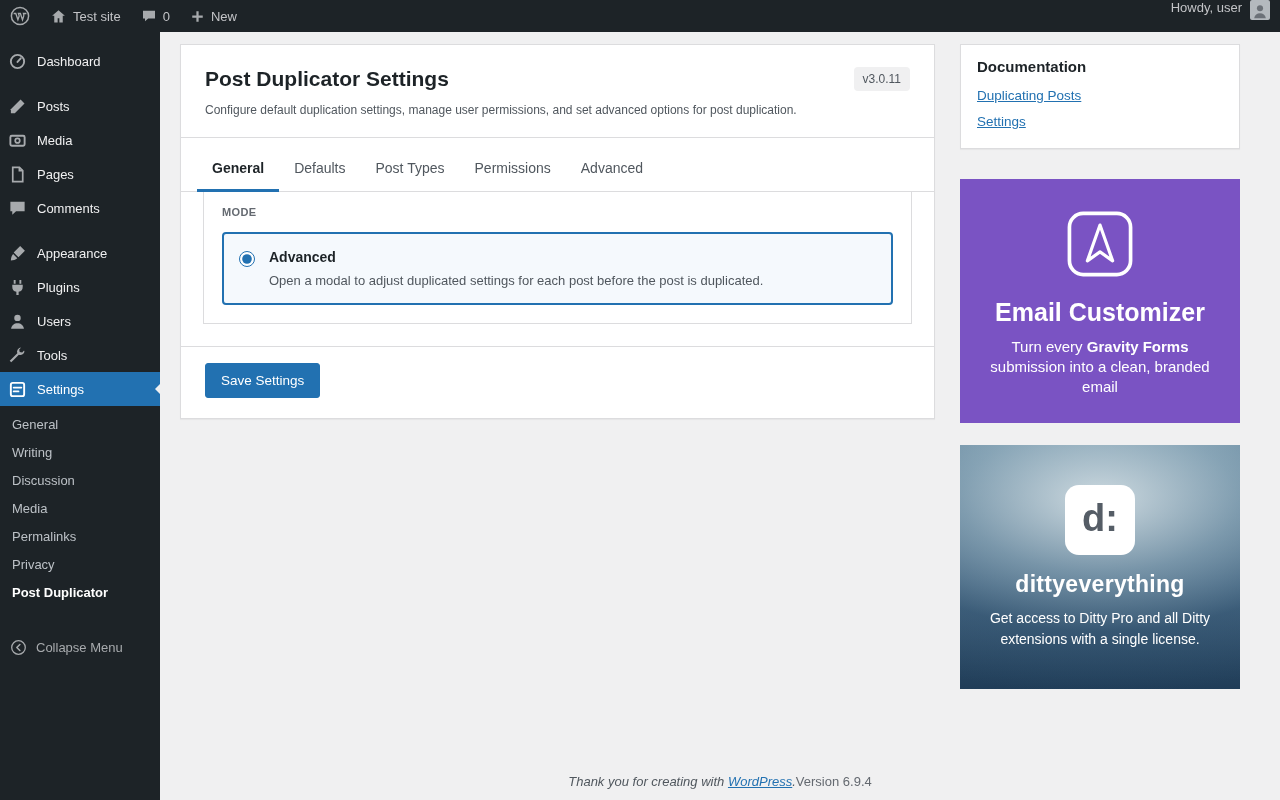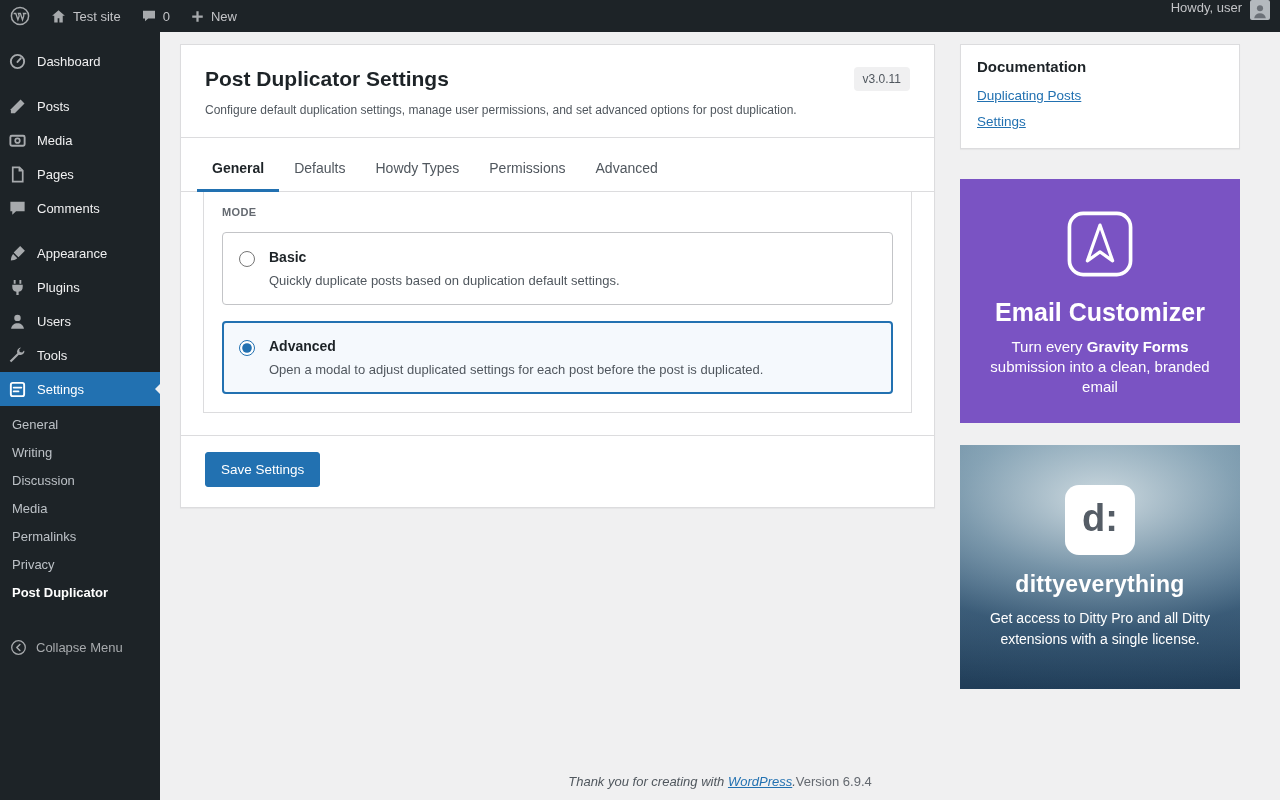--- a/index.html
+++ b/index.html
@@ -298,36 +298,29 @@
         <div class="header-row">
           <h1 class="page-title">Post Duplicator Settings</h1>
           <span class="version-badge">v3.0.11</span>
         </div>
         <p class="card-desc">Configure default duplication settings, manage user permissions, and set advanced options for post duplication.</p>
       </div>
 
       <div class="tabs">
         <span class="tab active">General</span>
         <span class="tab">Defaults</span>
-        <span class="tab">Howdy Types</span>
+        <span class="tab">Post Types</span>
         <span class="tab">Permissions</span>
         <span class="tab">Advanced</span>
       </div>
 
       <div class="mode-box">
         <div class="mode-label">MODE</div>
         <div class="options">
 
-          <label class="option">
-            <input type="radio" name="mode" style="">
-            <span>
-              <span class="option-title" style="display:block">Basic</span>
-              <span class="option-desc" style="display:block">Quickly duplicate posts based on duplication default settings.</span>
-            </span>
-          </label>
 
           <label class="option selected">
             <input type="radio" name="mode" checked="" style="">
             <span>
               <span class="option-title" style="display:block">Advanced</span>
               <span class="option-desc" style="display:block">Open a modal to adjust duplicated settings for each post before the post is duplicated.</span>
             </span>
           </label>
 
         </div>

